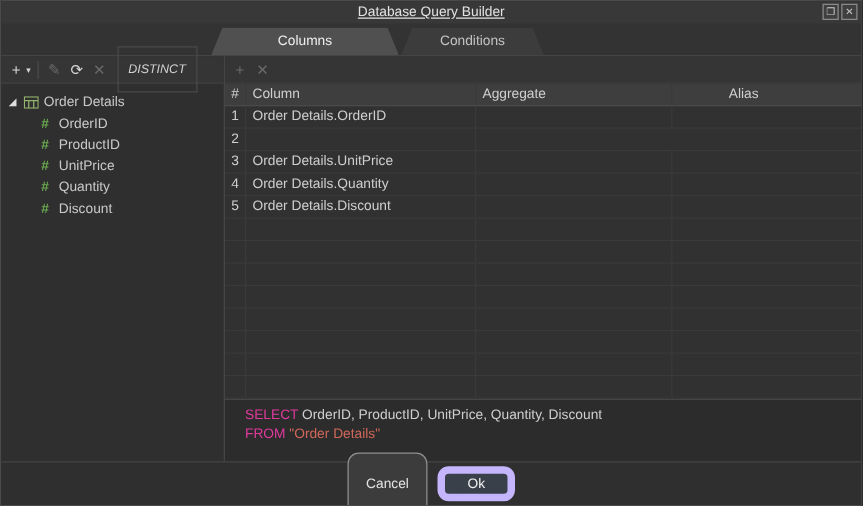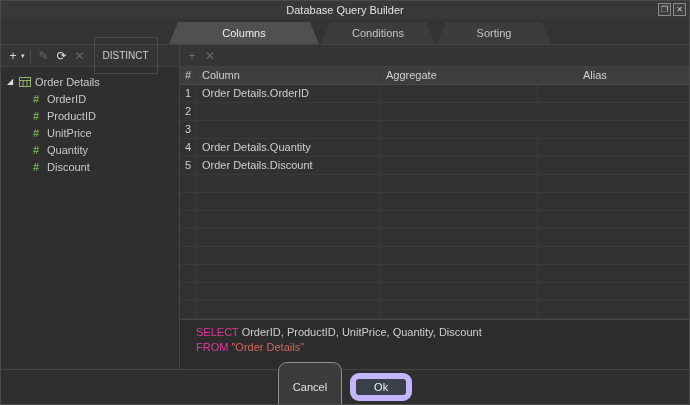--- a/index.html
+++ b/index.html
@@ -10,21 +10,21 @@
     position:relative; width:690px; height:405px;
     background:#2f2f2f; color:#cfcfcf; border:1px solid #4a4a4a;
     display:flex; flex-direction:column; overflow:hidden;
   }
 
   
   .titlebar{
     height:18px; background:#383838; display:flex; align-items:center;
     justify-content:center; position:relative; flex:0 0 auto;
   }
-  .titlebar .title{ font-size:11px; color:#e2e2e2; }
+  .titlebar .title{ font-size:11px; color:#e2e2e2;text-decoration:underline; }
   .win-controls{ position:absolute; right:3px; top:2px; display:flex; gap:2px; }
   .win-btn{
     width:13px; height:13px; border:1px solid #8a8a8a; background:#3f3f3f;
     color:#c9c9c9; font-size:8px; line-height:11px; text-align:center; cursor:default;
   }
 
   
   .tabstrip{
     height:26px; background:#333333; flex:0 0 auto; display:flex;
     align-items:flex-end; padding-left:168px; border-bottom:1px solid #454545;
@@ -48,21 +48,21 @@
 
   
   .toolbar{ height:22px; flex:0 0 auto; display:flex; align-items:center;
     background:#353535; border-bottom:1px solid #414141; padding:0 4px; gap:2px; }
   .tb-btn{ min-width:16px; height:18px; display:flex; align-items:center;
     justify-content:center; font-size:12px; color:#d8d8d8; cursor:default; }
   .tb-btn.disabled{ color:#6a6a6a; }
   .tb-caret{ font-size:7px; color:#d8d8d8; margin-left:-2px; }
   .tb-sep{ width:1px; height:14px; background:#4b4b4b; margin:0 3px; }
   .distinct-btn{ font-size:10px; color:#d0d0d0; border:1px solid #4a4a4a;
-    background:transparent; padding:12px 8px; margin-left:4px; cursor:default; }
+    background:transparent; padding:12px 8px; margin-left:4px; cursor:default;font-style:italic; }
 
   
   .tree{ padding:6px 0 0 4px; font-size:11px; color:#c9c9c9; overflow:hidden; }
   .tree-root{ display:flex; align-items:center; gap:4px; height:17px; cursor:default; }
   .expander{ font-size:8px; color:#dddddd; width:10px; text-align:center; }
   .tree-child{ display:flex; align-items:center; gap:5px; height:17px;
     padding-left:28px; cursor:default; }
   .hash-icon{ color:#6aa84f; font-size:11px; font-weight:bold; width:9px; }
 
   
@@ -104,21 +104,20 @@
     <span class="title">Database Query Builder</span>
     <div class="win-controls">
       <div class="win-btn">❐</div>
       <div class="win-btn">✕</div>
     </div>
   </div>
 
   <div class="tabstrip">
     <div class="tab t-columns active">Columns</div>
     <div class="tab t-conditions">Conditions</div>
-    <div class="tab t-sorting">Sorting</div>
   </div>
 
   <div class="body">
 
     <div class="left-panel">
       <div class="toolbar">
         <div class="tb-btn">+</div>
         <div class="tb-caret">▾</div>
         <div class="tb-sep"></div>
         <div class="tb-btn disabled">✎</div>
@@ -181,20 +180,21 @@
           <div class="cell"></div>
           <div class="cell"></div>
         </div>
         <div class="grid-row">
           <div class="cell">2</div>
           <div class="cell"></div>
           <div class="cell"></div>
         </div>
         <div class="grid-row">
           <div class="cell">3</div>
+          <div class="cell">Order Details.UnitPrice</div>
           <div class="cell"></div>
           <div class="cell"></div>
         </div>
         <div class="grid-row">
           <div class="cell">4</div>
           <div class="cell">Order Details.Quantity</div>
           <div class="cell"></div>
           <div class="cell"></div>
         </div>
         <div class="grid-row">

